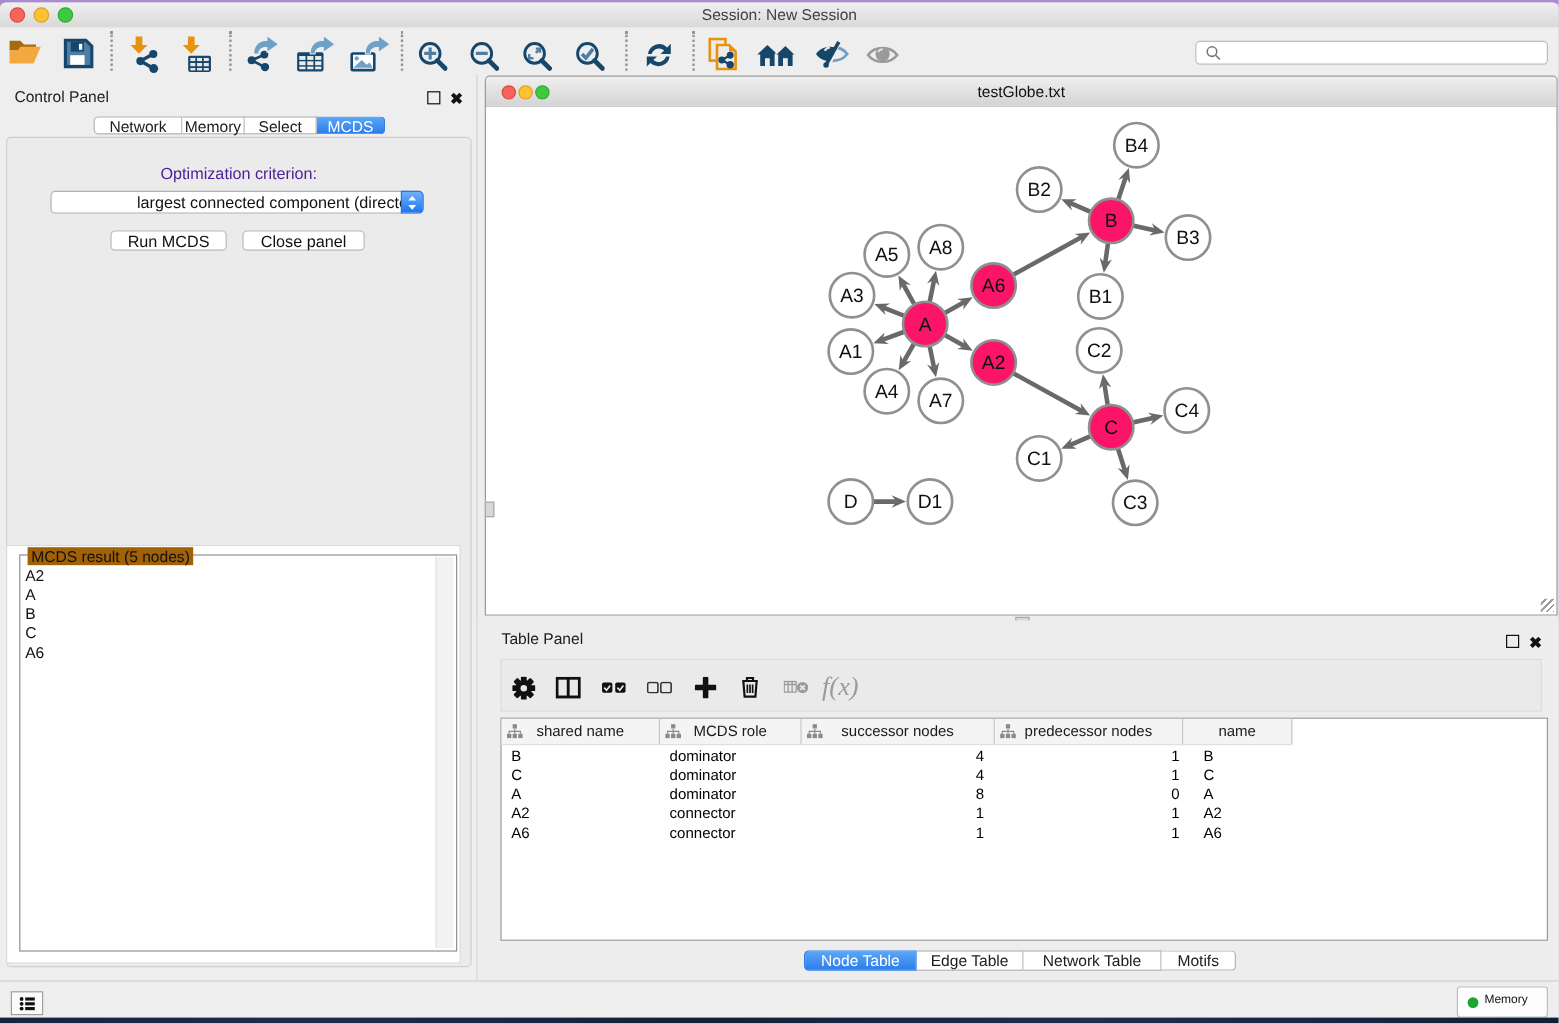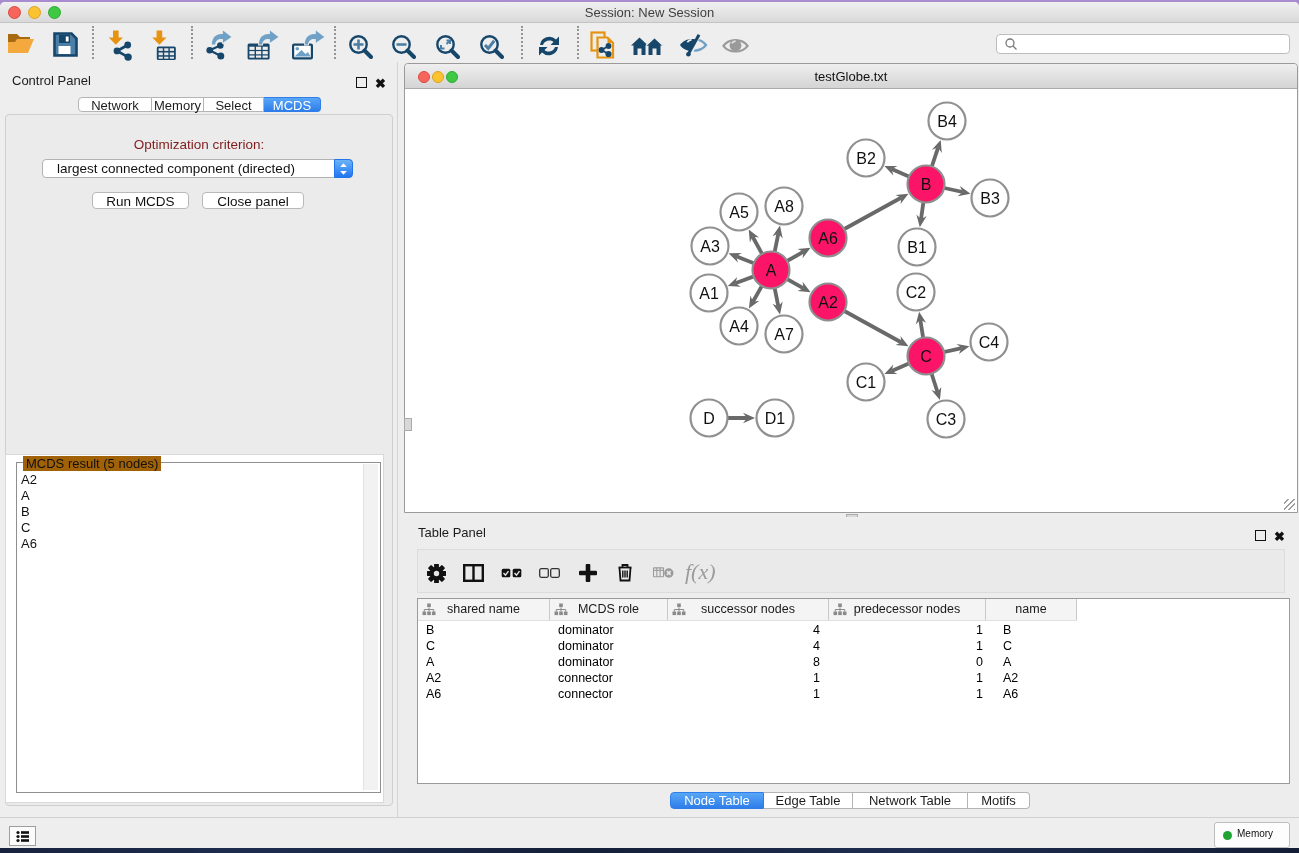--- a/index.html
+++ b/index.html
@@ -21,22 +21,22 @@
 #cpanel .phead{position:absolute;left:12px;top:11px;font-size:13px;color:#1c1c1c;}
 .wicons{position:absolute;top:12px;}
 .wicons .flo{display:inline-block;width:9px;height:9px;border:1.5px solid #111;margin-right:8px;}
 .wicons .clo{font-size:13px;color:#111;font-weight:bold;}
 .tabrow{position:absolute;display:flex;height:15px;}
 .tab{background:#fff;border:1px solid #b4b4b4;border-left:none;font-size:13px;color:#1c1c1c;text-align:center;line-height:15px;padding:0;}
 .tab.first{border-left:1px solid #b4b4b4;border-radius:4px 0 0 4px;}
 .tab.last{border-radius:0 4px 4px 0;}
 .tab.sel{background:linear-gradient(#59a7f7,#2e7de9);color:#fff;border-color:#2e7de9;}
 #cpcontent{position:absolute;left:5px;top:52px;width:386px;height:690px;background:#ebebeb;border:1px solid #cfcfcf;border-radius:4px;}
-#optlabel{position:absolute;left:0;top:22px;width:100%;text-align:center;font-size:13.5px;color:#7f1d1d;}
-#dropdown{position:absolute;left:36px;top:44px;width:295px;height:17px;background:#fff;border:1px solid #b2b2b2;border-radius:4px;font-size:13.5px;color:#111;line-height:18px;padding-left:14px;}
+#optlabel{position:absolute;left:0;top:22px;width:100%;text-align:center;font-size:13.5px;color:#4c1d95;}
+#dropdown{position:absolute;left:36px;top:44px;width:295px;height:17px;background:#fff;border:1px solid #b2b2b2;border-radius:4px;font-size:13.5px;color:#111;line-height:18px;padding-left:14px;text-align:right;}
 #dropbtn{position:absolute;right:-1px;top:-1px;width:17px;height:17px;border-radius:0 4px 4px 0;background:linear-gradient(#6cb2f8,#2076ef);border:1px solid #2076ef;}
 .btn{position:absolute;height:14px;background:#fff;border:1px solid #b9b9b9;border-radius:4px;font-size:13.5px;color:#111;text-align:center;padding-top:1px;}
 #resultwrap{position:absolute;left:-1px;top:339px;width:377px;height:347px;background:#fff;border:1px solid #d9d9d9;}
 #fieldset{position:absolute;left:10px;top:7px;width:363px;height:329px;border:1px solid #8f8f8f;}
 #legend{position:absolute;left:6px;top:-7px;background:#a16207;font-size:13px;color:#111;padding:0 3px;}
 #mlist{position:absolute;left:4px;top:9px;font-size:13px;color:#111;line-height:16px;}
 #mscroll{position:absolute;right:2px;top:1px;width:14px;height:326px;background:#f2f2f2;border-left:1px solid #e2e2e2;}
 
 #netwin{position:absolute;left:404px;top:61px;width:892px;height:448px;background:#fff;border:1px solid #9a9a9a;border-radius:4px 4px 0 0;}
 #nettitle{position:absolute;left:0;top:0;width:100%;height:24px;background:linear-gradient(#efefef,#d4d4d4);border-bottom:1px solid #ababab;border-radius:4px 4px 0 0;}

